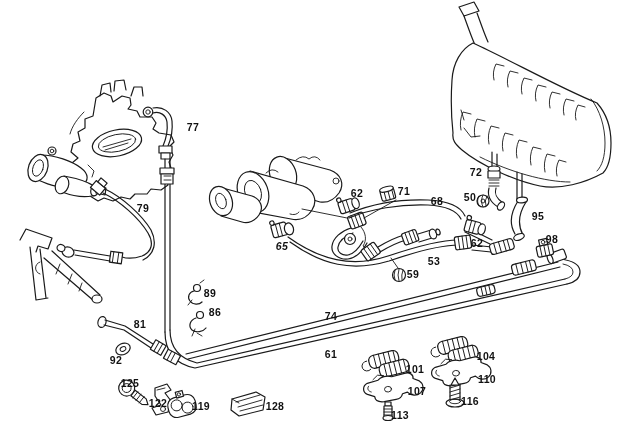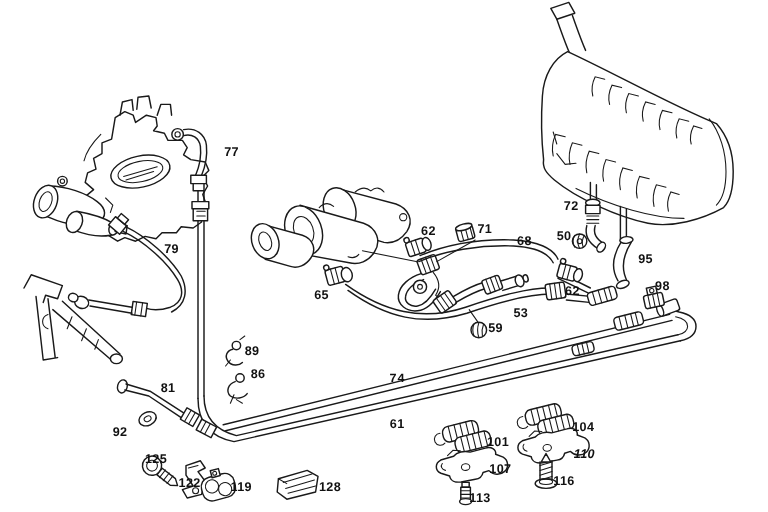--- a/index.html
+++ b/index.html
@@ -328,38 +328,38 @@
   </g>
 
 </svg>
 
 <div class="labels">
       <div class="part-label" style="left: 193px; top: 127px; color: rgb(17, 17, 17);">77</div>
       <div class="part-label" style="left: 143px; top: 208px; color: rgb(17, 17, 17);">79</div>
       <div class="part-label" style="left: 357px; top: 193px; color: rgb(17, 17, 17);">62</div>
       <div class="part-label" style="left: 404px; top: 191px; color: rgb(17, 17, 17);">71</div>
       <div class="part-label" style="left: 437px; top: 201px; color: rgb(17, 17, 17); text-align: right;">68</div>
-      <div class="part-label" style="left: 268px; top: 246px; color: rgb(17, 17, 17);">65</div>
+      <div class="part-label" style="left: 282px; top: 246px; color: rgb(17, 17, 17); font-style: italic;">65</div>
       <div class="part-label" style="left: 434px; top: 261px; color: rgb(17, 17, 17);">53</div>
       <div class="part-label" style="left: 413px; top: 274px; color: rgb(17, 17, 17);">59</div>
       <div class="part-label" style="left: 210px; top: 293px; color: rgb(17, 17, 17);">89</div>
       <div class="part-label" style="left: 215px; top: 312px; color: rgb(17, 17, 17);">86</div>
       <div class="part-label" style="left: 140px; top: 324px; color: rgb(17, 17, 17);">81</div>
-      <div class="part-label" style="left: 100px; top: 360px; color: rgb(17, 17, 17);">92</div>
-      <div class="part-label" style="left: 331px; top: 316px; color: rgb(17, 17, 17); font-family: Liberation Mono, monospace;">74</div>
+      <div class="part-label" style="left: 116px; top: 360px; color: rgb(17, 17, 17);">92</div>
+      <div class="part-label" style="left: 331px; top: 316px; color: rgb(17, 17, 17);">74</div>
       <div class="part-label" style="left: 331px; top: 354px; color: rgb(17, 17, 17);">61</div>
       <div class="part-label" style="left: 476px; top: 172px; color: rgb(17, 17, 17);">72</div>
       <div class="part-label" style="left: 470px; top: 197px; color: rgb(17, 17, 17);">50</div>
       <div class="part-label" style="left: 538px; top: 216px; color: rgb(17, 17, 17);">95</div>
       <div class="part-label" style="left: 552px; top: 239px; color: rgb(17, 17, 17);">98</div>
       <div class="part-label" style="left: 477px; top: 243px; color: rgb(17, 17, 17);">62</div>
       <div class="part-label" style="left: 415px; top: 369px; color: rgb(17, 17, 17);">101</div>
       <div class="part-label" style="left: 486px; top: 356px; color: rgb(17, 17, 17); text-align: center;">104</div>
       <div class="part-label" style="left: 417px; top: 391px; color: rgb(17, 17, 17);">107</div>
-      <div class="part-label" style="left: 487px; top: 379px; color: rgb(17, 17, 17); font-style: italic;">110</div>
+      <div class="part-label" style="left: 487px; top: 379px; color: rgb(17, 17, 17);">110</div>
       <div class="part-label" style="left: 400px; top: 415px; color: rgb(17, 17, 17); text-align: center;">113</div>
       <div class="part-label" style="left: 470px; top: 401px; color: rgb(17, 17, 17);">116</div>
       <div class="part-label" style="left: 130px; top: 383px; color: rgb(17, 17, 17);">125</div>
       <div class="part-label" style="left: 158px; top: 383px; color: rgb(17, 17, 17); margin-top: 20px;">122</div>
       <div class="part-label" style="left: 201px; top: 406px; color: rgb(17, 17, 17);">119</div>
       <div class="part-label" style="left: 275px; top: 406px; color: rgb(17, 17, 17);">128</div>
     </div>
 </div>
 
 </body></html>

